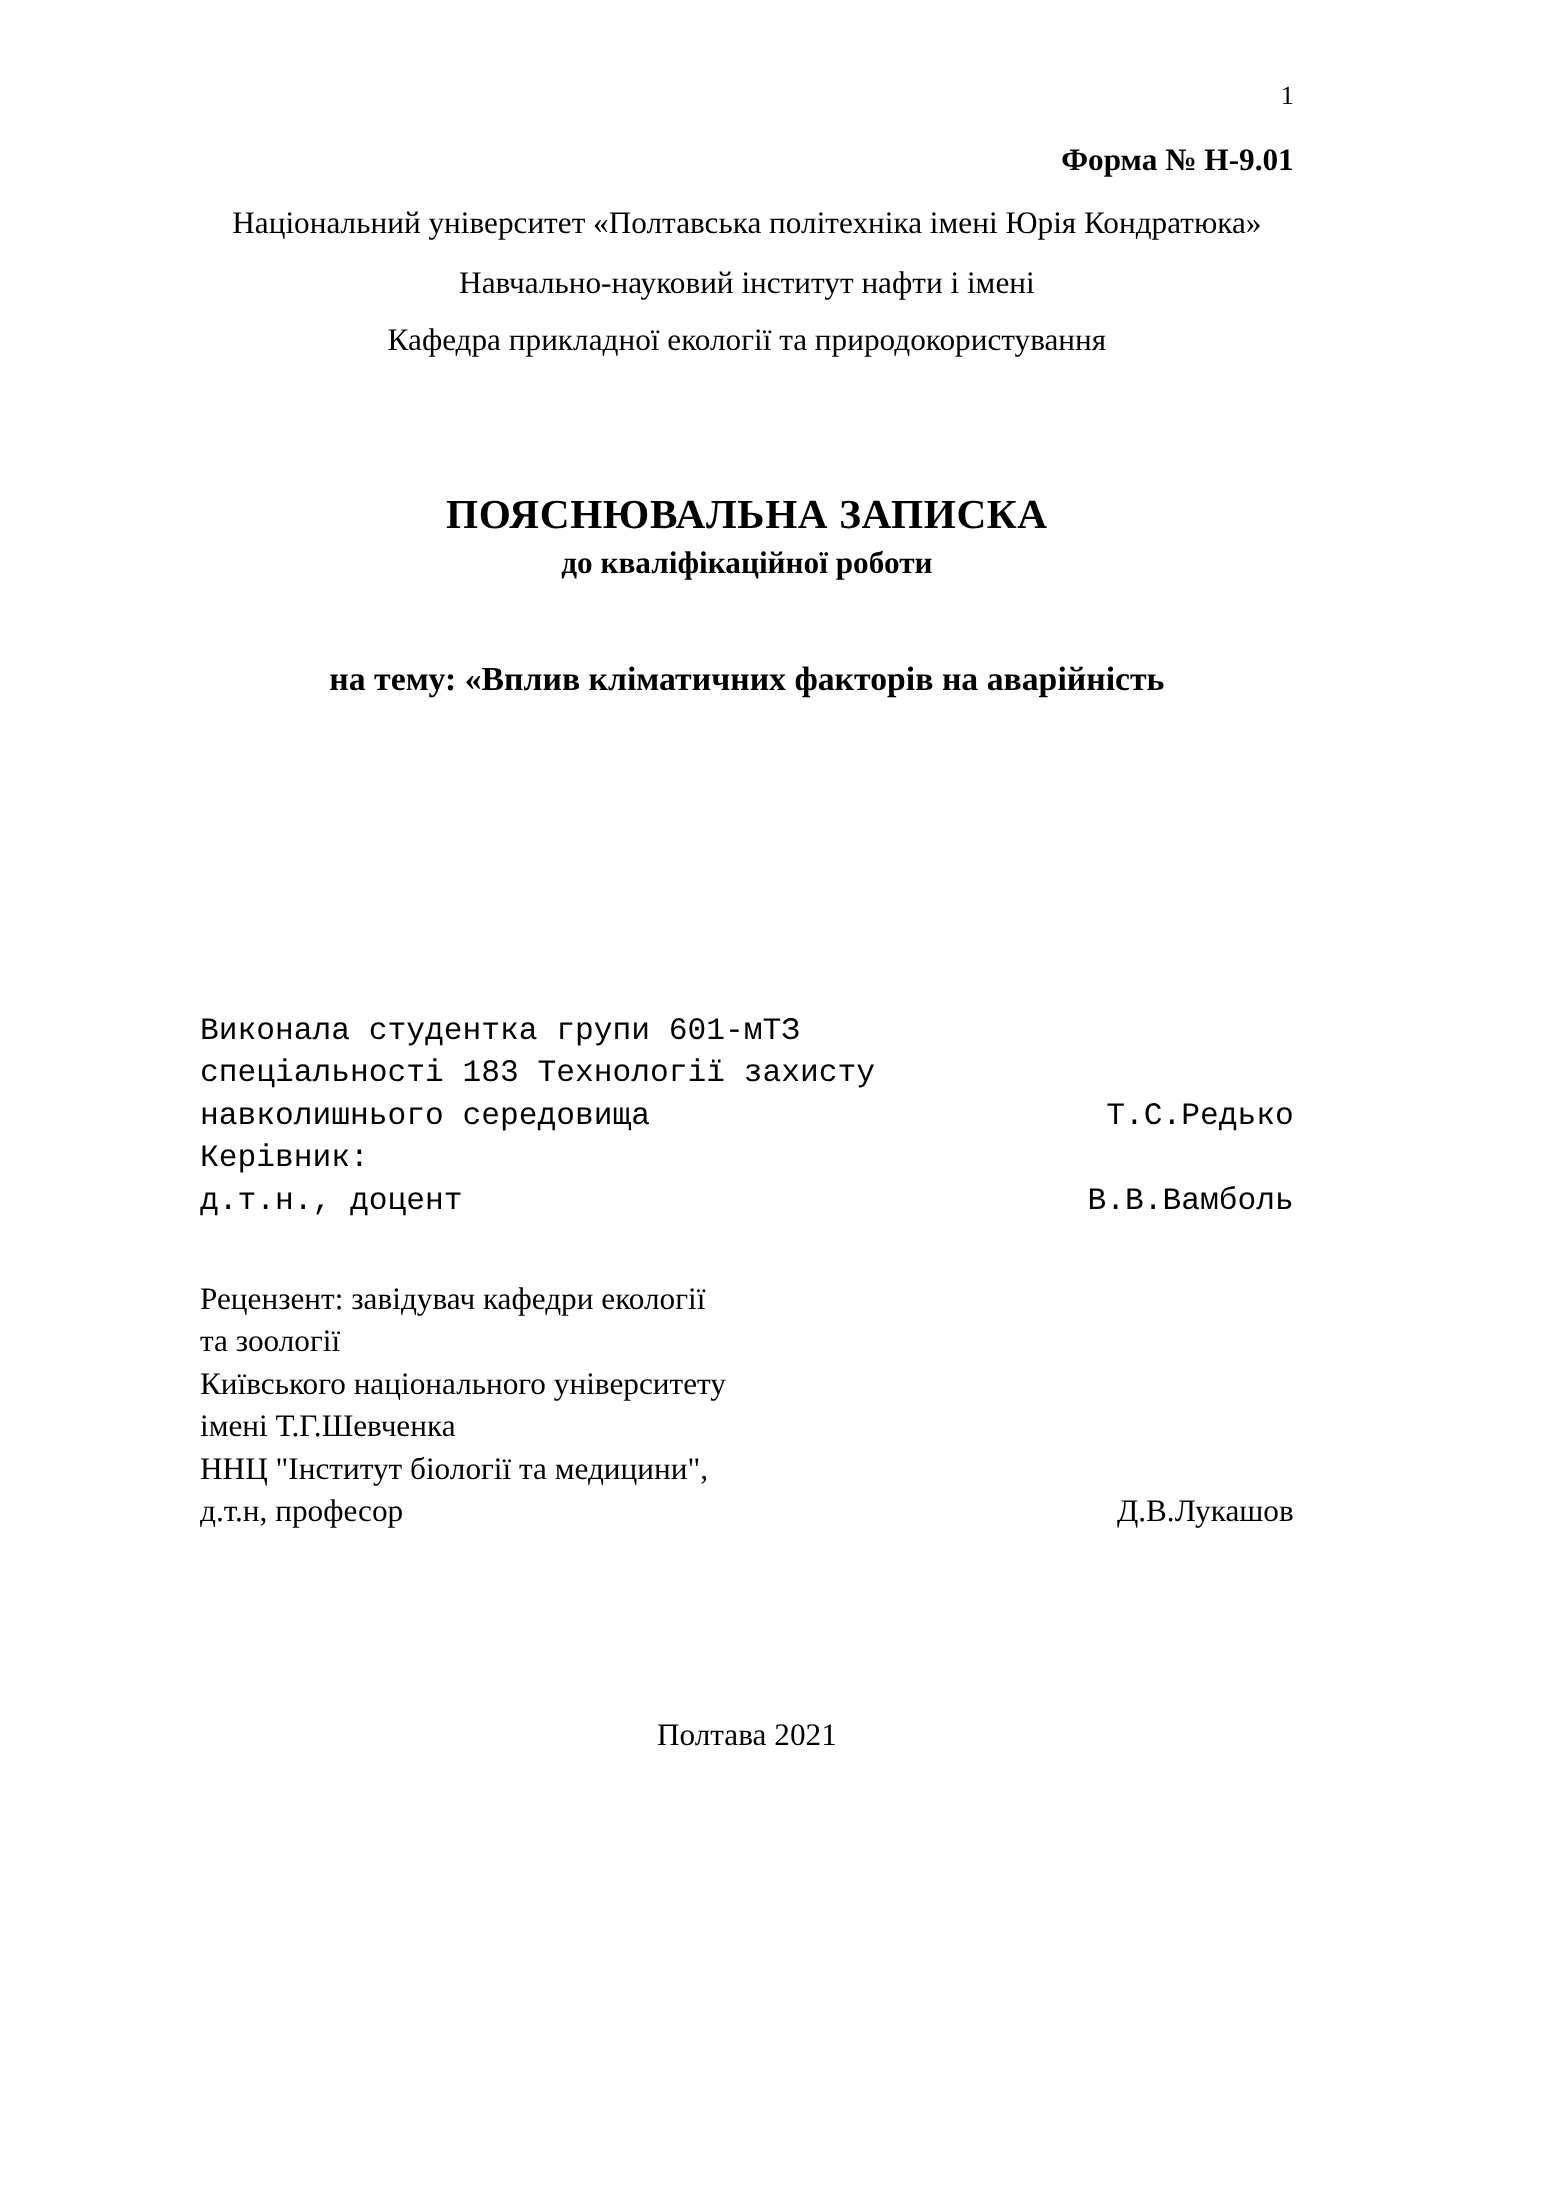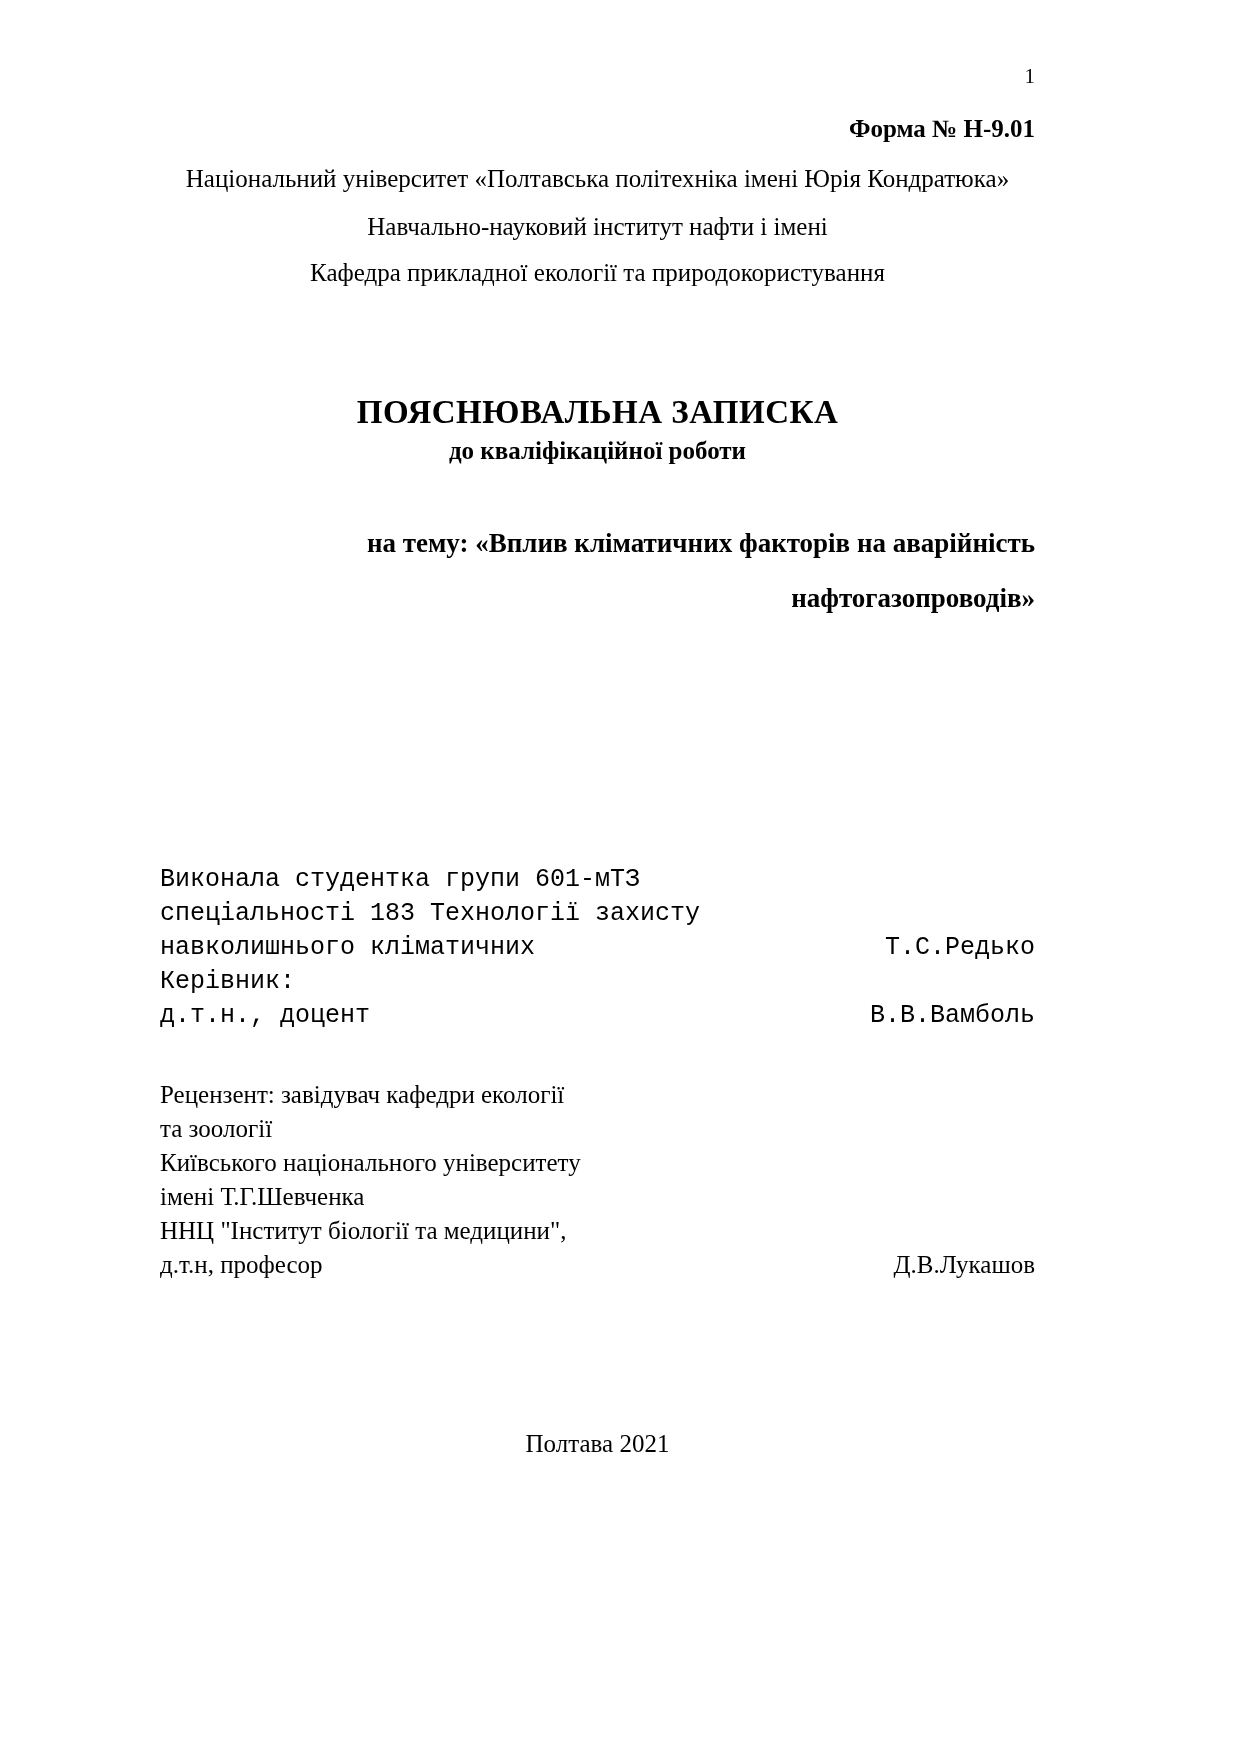--- a/index.html
+++ b/index.html
@@ -50,21 +50,21 @@
     letter-spacing: 0.5px;
   }
   .subtitle {
     text-align: center;
     font-weight: bold;
     font-size: 25px;
     line-height: 34px;
     font-family: Liberation Serif, serif;
   }
   .topic-line {
-    text-align: right;
+    text-align: center;
     font-weight: bold;
     font-size: 27px;
     line-height: 40px;
   }
   .topic-1 { margin-top: 55px; }
   .topic-2 { margin-top: 15px; }
   .block {
     font-size: 25px;
     line-height: 34px;
   }
@@ -98,33 +98,32 @@
   <div class="center-line institute">Навчально-науковий інститут нафти і імені</div>
 
   <div class="center-line department">Кафедра прикладної екології та природокористування</div>
 
   <div class="main-title">ПОЯСНЮВАЛЬНА ЗАПИСКА</div>
 
   <div class="subtitle">до кваліфікаційної роботи</div>
 
   <div class="topic-line topic-1">на тему: «Вплив кліматичних факторів на аварійність</div>
 
-  <div class="topic-line topic-2">нафтогазопроводів»</div>
 
   <div class="block author-block">
     <div class="row">
       <span class="left">Виконала студентка групи 601-мТЗ</span>
       <span class="right"></span>
     </div>
     <div class="row">
       <span class="left">спеціальності 183 Технології захисту</span>
       <span class="right"></span>
     </div>
     <div class="row">
-      <span class="left">навколишнього кліматичних</span>
+      <span class="left">навколишнього середовища</span>
       <span class="right">Т.С.Редько</span>
     </div>
     <div class="row">
       <span class="left">Керівник:</span>
       <span class="right"></span>
     </div>
     <div class="row">
       <span class="left">д.т.н., доцент</span>
       <span class="right">В.В.Вамболь</span>
     </div>

